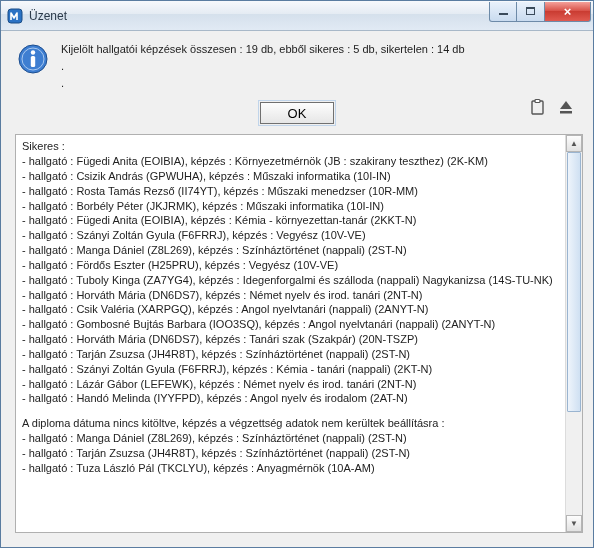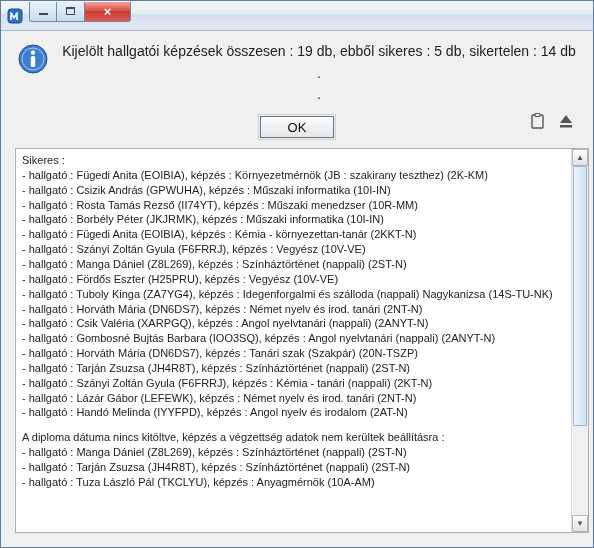--- a/index.html
+++ b/index.html
@@ -103,23 +103,22 @@
   .info-icon {
     width: 32px;
     height: 32px;
     flex-shrink: 0;
     margin-right: 12px;
     margin-top: 2px;
   }
   .summary-block {
     flex: 1;
     color: #222;
-    font-size: 14px;
+    font-size: 11px;
     line-height: 1.55;
-    text-align: center;
   }
 
   .button-row {
     display: flex;
     align-items: center;
     justify-content: center;
     padding: 4px 14px 10px 14px;
     position: relative;
   }
   .ok-button {
@@ -146,21 +145,21 @@
   .tool-icon {
     width: 18px;
     height: 18px;
     cursor: pointer;
     display:flex;
     align-items:center;
     justify-content:center;
   }
 
   .content-panel {
-    margin: 0 4px 14px 14px;
+    margin: 0 10px 14px 14px;
     border: 1px solid #b0b0b0;
     background: #fff;
     flex: 1;
     position: relative;
     overflow: hidden;
   }
   .content-scroll {
     position: absolute;
     top: 0; left: 0; right: 17px; bottom: 0;
     padding: 4px 6px;
@@ -202,20 +201,21 @@
 
 <div class="window">
 
   <div class="titlebar">
     <span class="titlebar-icon">
       <svg width="16" height="16" viewBox="0 0 16 16">
         <rect x="1" y="1" width="14" height="14" rx="3" fill="#2b72c4" stroke="#1a4d87"></rect>
         <path d="M4 12 L4 5 L7 10 L10 5 L10 12" stroke="#fff" stroke-width="1.6" fill="none" stroke-linejoin="round"></path>
       </svg>
     </span>
+    <span class="titlebar-title">Üzenet</span>
     <div class="win-controls">
       <div class="win-btn min">
           <div class="glyph-line"></div>
         </div>
       <div class="win-btn max">
           <div class="glyph-box"></div>
         </div>
       <div class="win-btn close">
           <span class="glyph-x">×</span>
         </div>

